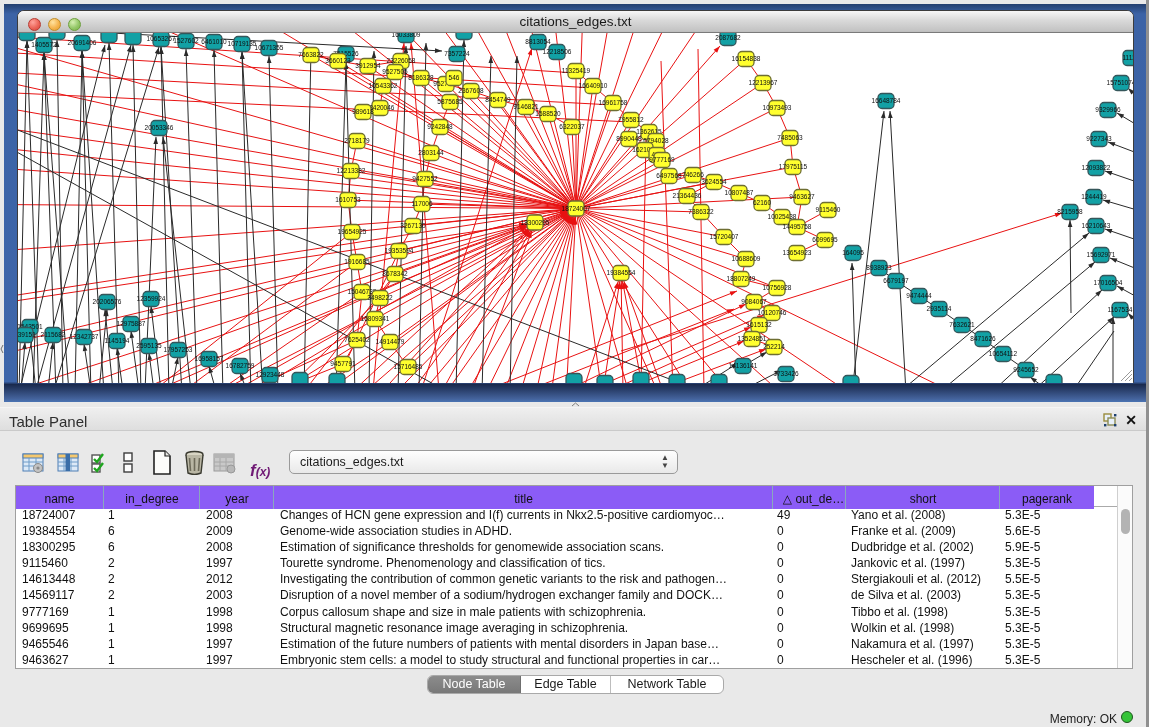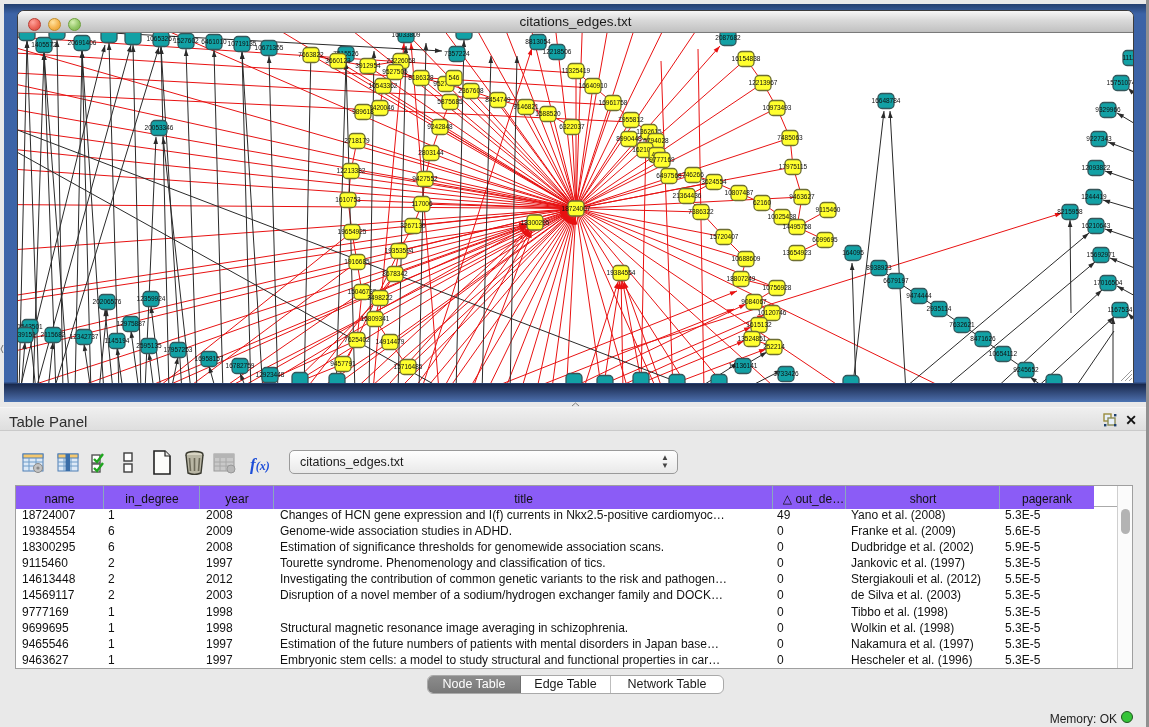--- a/index.html
+++ b/index.html
@@ -625,21 +625,21 @@
         <ellipse cx="11.5" cy="4.5" rx="8.5" ry="3" fill="#d8d5c4" stroke="#3a3a30" stroke-width="1.4"></ellipse>
         <path d="M3 5 L5 23 Q11.5 26 18 23 L20 5" fill="#b9b6a4" stroke="#3a3a30" stroke-width="1.4"></path>
         <path d="M6.5 8 L7.5 21 M11.5 8 L11.5 21 M16.5 8 L15.5 21" stroke="#6e6b5a" stroke-width="1.6"></path>
       </svg>
 <svg style="position:absolute;left:212px;top:20px" width="24" height="23" viewBox="0 0 24 23">
         <rect x="2" y="3" width="20" height="17" fill="#c9c9c9" stroke="#9a9a9a"></rect>
         <rect x="2" y="3" width="20" height="4" fill="#b5b5b5"></rect>
         <path d="M8 7 V20 M14 7 V20 M2 11 H22 M2 15 H22" stroke="#a8a8a8"></path>
         <circle cx="19" cy="18" r="4" fill="#b7b7b7" stroke="#999"></circle>
       </svg>
-<div style="position:absolute;left:250px;top:24px;font-family:Liberation Serif, serif;font-style:italic;font-weight:bold;font-size:17px;color:#1d4ed8">f<span style="font-size:12px">(x)</span></div>
+<div style="position:absolute;left:250px;top:30px;font-family:Liberation Sans, sans-serif;font-style:italic;font-weight:bold;font-size:17px;color:#701a75">f<span style="font-size:12px">(x)</span></div>
     <div class="combo">
         <span class="txt">citations_edges.txt</span>
       <div class="spin">▲<br>▼</div>
       </div>
     <div class="tbl">
       <div class="thead">
         <span style="left:0;width:87px">name</span>
         <span style="left:87px;width:96px;border-left:1px solid #8aa8bd">in_degree</span>
         <span style="left:183px;width:74px;border-left:1px solid #8aa8bd">year</span>
         <span style="left:257px;width:499px;border-left:1px solid #8aa8bd">title</span>
@@ -699,20 +699,21 @@
             <span class="c2">2003</span>
             <span class="c3">Disruption of a novel member of a sodium/hydrogen exchanger family and DOCK…</span>
             <span class="c4">0</span>
             <span class="c5">de Silva et al. (2003)</span>
             <span class="c6">5.3E-5</span>
           </div>
 <div class="tr">
             <span class="c0">9777169</span>
             <span class="c1">1</span>
             <span class="c2">1998</span>
+            <span class="c3">Corpus callosum shape and size in male patients with schizophrenia.</span>
             <span class="c4">0</span>
             <span class="c5">Tibbo et al. (1998)</span>
             <span class="c6">5.3E-5</span>
           </div>
 <div class="tr">
             <span class="c0">9699695</span>
             <span class="c1">1</span>
             <span class="c2">1998</span>
             <span class="c3">Structural magnetic resonance image averaging in schizophrenia.</span>
             <span class="c4">0</span>

